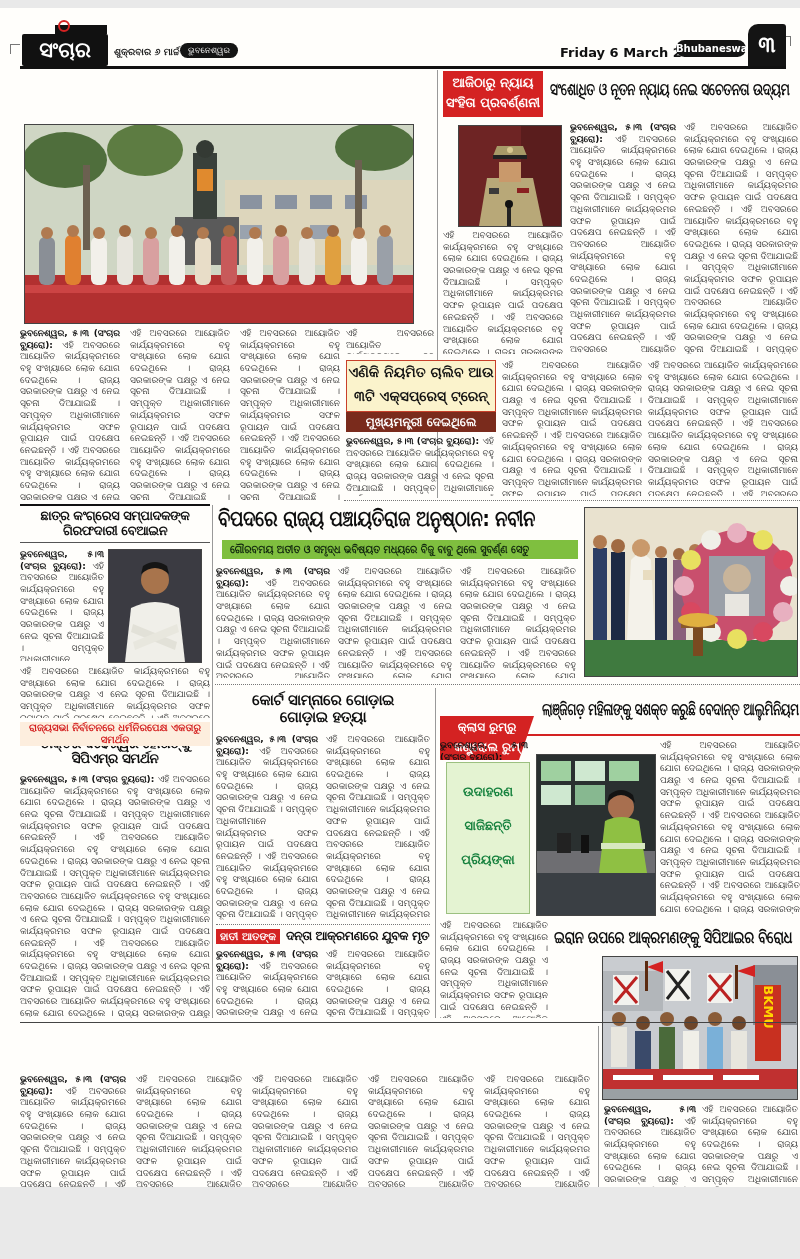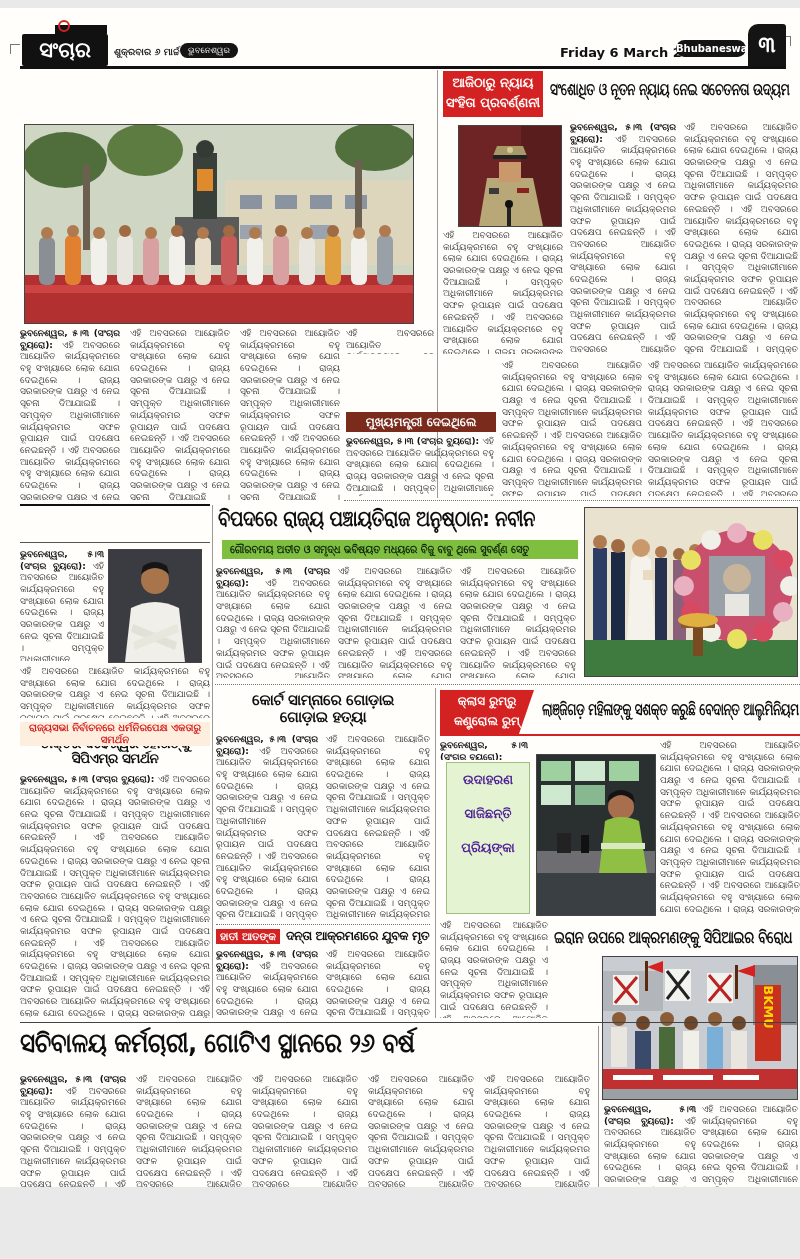--- a/index.html
+++ b/index.html
@@ -123,30 +123,32 @@
       <rect x="48" y="80" width="4" height="20" fill="#222"></rect>
       <circle cx="50" cy="78" r="4" fill="#111"></circle>
     </svg>
   </div>
   <div class="col" style="left:443px;top:222px;width:120px;height:124px;"><span>ଏହି ଅବସରରେ ଆୟୋଜିତ କାର୍ଯ୍ୟକ୍ରମରେ ବହୁ ସଂଖ୍ୟାରେ ଲୋକ ଯୋଗ ଦେଇଥିଲେ । ରାଜ୍ୟ ସରକାରଙ୍କ ପକ୍ଷରୁ ଏ ନେଇ ସୂଚନା ଦିଆଯାଇଛି । ସମ୍ପୃକ୍ତ ଅଧିକାରୀମାନେ କାର୍ଯ୍ୟକ୍ରମର ସଫଳ ରୂପାୟନ ପାଇଁ ପଦକ୍ଷେପ ନେଇଛନ୍ତି । ଏହି ଅବସରରେ ଆୟୋଜିତ କାର୍ଯ୍ୟକ୍ରମରେ ବହୁ ସଂଖ୍ୟାରେ ଲୋକ ଯୋଗ ଦେଇଥିଲେ । ରାଜ୍ୟ ସରକାରଙ୍କ ପକ୍ଷରୁ ଏ ନେଇ ସୂଚନା ଦିଆଯାଇଛି । ସମ୍ପୃକ୍ତ ଅଧିକାରୀମାନେ କାର୍ଯ୍ୟକ୍ରମର ସଫଳ ରୂପାୟନ ପାଇଁ ପଦକ୍ଷେପ ନେଇଛନ୍ତି । ଏହି ଅବସରରେ ଆୟୋଜିତ କାର୍ଯ୍ୟକ୍ରମରେ ବହୁ ସଂଖ୍ୟାରେ ଲୋକ ଯୋଗ ଦେଇଥିଲେ । ରାଜ୍ୟ ସରକାରଙ୍କ ପକ୍ଷରୁ ଏ ନେଇ ସୂଚନା ଦିଆଯାଇଛି । ସମ୍ପୃକ୍ତ ଅଧିକାରୀମାନେ କାର୍ଯ୍ୟକ୍ରମର ସଫଳ ରୂପାୟନ ପାଇଁ ପଦକ୍ଷେପ ନେଇଛନ୍ତି । ଏହି ଅବସରରେ ଆୟୋଜିତ କାର୍ଯ୍ୟକ୍ରମରେ ବହୁ ସଂଖ୍ୟାରେ ଲୋକ ଯୋଗ ଦେଇଥିଲେ । ରାଜ୍ୟ ସରକାରଙ୍କ ପକ୍ଷରୁ ଏ ନେଇ ସୂଚନା ଦିଆଯାଇଛି । ସମ୍ପୃକ୍ତ ଅଧିକାରୀମାନେ କାର୍ଯ୍ୟକ୍ରମର ସଫଳ ରୂପାୟନ ପାଇଁ ପଦକ୍ଷେପ ନେଇଛନ୍ତି । </span></div>
   <div class="col" style="left:570px;top:114px;width:106px;height:232px;">
     <span class="dl">ଭୁବନେଶ୍ୱର, ୫।୩ (ସଂଚାର ବ୍ୟୁରୋ): </span><span>ଏହି ଅବସରରେ ଆୟୋଜିତ କାର୍ଯ୍ୟକ୍ରମରେ ବହୁ ସଂଖ୍ୟାରେ ଲୋକ ଯୋଗ ଦେଇଥିଲେ । ରାଜ୍ୟ ସରକାରଙ୍କ ପକ୍ଷରୁ ଏ ନେଇ ସୂଚନା ଦିଆଯାଇଛି । ସମ୍ପୃକ୍ତ ଅଧିକାରୀମାନେ କାର୍ଯ୍ୟକ୍ରମର ସଫଳ ରୂପାୟନ ପାଇଁ ପଦକ୍ଷେପ ନେଇଛନ୍ତି । ଏହି ଅବସରରେ ଆୟୋଜିତ କାର୍ଯ୍ୟକ୍ରମରେ ବହୁ ସଂଖ୍ୟାରେ ଲୋକ ଯୋଗ ଦେଇଥିଲେ । ରାଜ୍ୟ ସରକାରଙ୍କ ପକ୍ଷରୁ ଏ ନେଇ ସୂଚନା ଦିଆଯାଇଛି । ସମ୍ପୃକ୍ତ ଅଧିକାରୀମାନେ କାର୍ଯ୍ୟକ୍ରମର ସଫଳ ରୂପାୟନ ପାଇଁ ପଦକ୍ଷେପ ନେଇଛନ୍ତି । ଏହି ଅବସରରେ ଆୟୋଜିତ କାର୍ଯ୍ୟକ୍ରମରେ ବହୁ ସଂଖ୍ୟାରେ ଲୋକ ଯୋଗ ଦେଇଥିଲେ । ରାଜ୍ୟ ସରକାରଙ୍କ ପକ୍ଷରୁ ଏ ନେଇ ସୂଚନା ଦିଆଯାଇଛି । ସମ୍ପୃକ୍ତ ଅଧିକାରୀମାନେ କାର୍ଯ୍ୟକ୍ରମର ସଫଳ ରୂପାୟନ ପାଇଁ ପଦକ୍ଷେପ ନେଇଛନ୍ତି । ଏହି ଅବସରରେ ଆୟୋଜିତ କାର୍ଯ୍ୟକ୍ରମରେ ବହୁ ସଂଖ୍ୟାରେ ଲୋକ ଯୋଗ ଦେଇଥିଲେ । ରାଜ୍ୟ ସରକାରଙ୍କ ପକ୍ଷରୁ ଏ ନେଇ ସୂଚନା ଦିଆଯାଇଛି । ସମ୍ପୃକ୍ତ ଅଧିକାରୀମାନେ କାର୍ଯ୍ୟକ୍ରମର ସଫଳ ରୂପାୟନ ପାଇଁ ପଦକ୍ଷେପ ନେଇଛନ୍ତି । ଏହି ଅବସରରେ ଆୟୋଜିତ କାର୍ଯ୍ୟକ୍ରମରେ ବହୁ ସଂଖ୍ୟାରେ ଲୋକ ଯୋଗ ଦେଇଥିଲେ । ରାଜ୍ୟ ସରକାରଙ୍କ ପକ୍ଷରୁ ଏ ନେଇ ସୂଚନା ଦିଆଯାଇଛି । ସମ୍ପୃକ୍ତ ଅଧିକାରୀମାନେ କାର୍ଯ୍ୟକ୍ରମର ସଫଳ ରୂପାୟନ ପାଇଁ ପଦକ୍ଷେପ ନେଇଛନ୍ତି । ଏହି ଅବସରରେ ଆୟୋଜିତ କାର୍ଯ୍ୟକ୍ରମରେ ବହୁ ସଂଖ୍ୟାରେ ଲୋକ ଯୋଗ ଦେଇଥିଲେ । ରାଜ୍ୟ ସରକାରଙ୍କ ପକ୍ଷରୁ ଏ ନେଇ ସୂଚନା ଦିଆଯାଇଛି । ସମ୍ପୃକ୍ତ ଅଧିକାରୀମାନେ କାର୍ଯ୍ୟକ୍ରମର ସଫଳ ରୂପାୟନ ପାଇଁ ପଦକ୍ଷେପ ନେଇଛନ୍ତି । </span>
   </div>
   <div class="col" style="left:684px;top:114px;width:114px;height:232px;"><span>ଏହି ଅବସରରେ ଆୟୋଜିତ କାର୍ଯ୍ୟକ୍ରମରେ ବହୁ ସଂଖ୍ୟାରେ ଲୋକ ଯୋଗ ଦେଇଥିଲେ । ରାଜ୍ୟ ସରକାରଙ୍କ ପକ୍ଷରୁ ଏ ନେଇ ସୂଚନା ଦିଆଯାଇଛି । ସମ୍ପୃକ୍ତ ଅଧିକାରୀମାନେ କାର୍ଯ୍ୟକ୍ରମର ସଫଳ ରୂପାୟନ ପାଇଁ ପଦକ୍ଷେପ ନେଇଛନ୍ତି । ଏହି ଅବସରରେ ଆୟୋଜିତ କାର୍ଯ୍ୟକ୍ରମରେ ବହୁ ସଂଖ୍ୟାରେ ଲୋକ ଯୋଗ ଦେଇଥିଲେ । ରାଜ୍ୟ ସରକାରଙ୍କ ପକ୍ଷରୁ ଏ ନେଇ ସୂଚନା ଦିଆଯାଇଛି । ସମ୍ପୃକ୍ତ ଅଧିକାରୀମାନେ କାର୍ଯ୍ୟକ୍ରମର ସଫଳ ରୂପାୟନ ପାଇଁ ପଦକ୍ଷେପ ନେଇଛନ୍ତି । ଏହି ଅବସରରେ ଆୟୋଜିତ କାର୍ଯ୍ୟକ୍ରମରେ ବହୁ ସଂଖ୍ୟାରେ ଲୋକ ଯୋଗ ଦେଇଥିଲେ । ରାଜ୍ୟ ସରକାରଙ୍କ ପକ୍ଷରୁ ଏ ନେଇ ସୂଚନା ଦିଆଯାଇଛି । ସମ୍ପୃକ୍ତ ଅଧିକାରୀମାନେ କାର୍ଯ୍ୟକ୍ରମର ସଫଳ ରୂପାୟନ ପାଇଁ ପଦକ୍ଷେପ ନେଇଛନ୍ତି । ଏହି ଅବସରରେ ଆୟୋଜିତ କାର୍ଯ୍ୟକ୍ରମରେ ବହୁ ସଂଖ୍ୟାରେ ଲୋକ ଯୋଗ ଦେଇଥିଲେ । ରାଜ୍ୟ ସରକାରଙ୍କ ପକ୍ଷରୁ ଏ ନେଇ ସୂଚନା ଦିଆଯାଇଛି । ସମ୍ପୃକ୍ତ ଅଧିକାରୀମାନେ କାର୍ଯ୍ୟକ୍ରମର ସଫଳ ରୂପାୟନ ପାଇଁ ପଦକ୍ଷେପ ନେଇଛନ୍ତି । ଏହି ଅବସରରେ ଆୟୋଜିତ କାର୍ଯ୍ୟକ୍ରମରେ ବହୁ ସଂଖ୍ୟାରେ ଲୋକ ଯୋଗ ଦେଇଥିଲେ । ରାଜ୍ୟ ସରକାରଙ୍କ ପକ୍ଷରୁ ଏ ନେଇ ସୂଚନା ଦିଆଯାଇଛି । ସମ୍ପୃକ୍ତ ଅଧିକାରୀମାନେ କାର୍ଯ୍ୟକ୍ରମର ସଫଳ ରୂପାୟନ ପାଇଁ ପଦକ୍ଷେପ ନେଇଛନ୍ତି । ଏହି ଅବସରରେ ଆୟୋଜିତ କାର୍ଯ୍ୟକ୍ରମରେ ବହୁ ସଂଖ୍ୟାରେ ଲୋକ ଯୋଗ ଦେଇଥିଲେ । ରାଜ୍ୟ ସରକାରଙ୍କ ପକ୍ଷରୁ ଏ ନେଇ ସୂଚନା ଦିଆଯାଇଛି । ସମ୍ପୃକ୍ତ ଅଧିକାରୀମାନେ କାର୍ଯ୍ୟକ୍ରମର ସଫଳ ରୂପାୟନ ପାଇଁ ପଦକ୍ଷେପ ନେଇଛନ୍ତି । ଏହି ଅବସରରେ ଆୟୋଜିତ କାର୍ଯ୍ୟକ୍ରମରେ ବହୁ ସଂଖ୍ୟାରେ ଲୋକ ଯୋଗ ଦେଇଥିଲେ । ରାଜ୍ୟ ସରକାରଙ୍କ ପକ୍ଷରୁ ଏ ନେଇ ସୂଚନା ଦିଆଯାଇଛି । ସମ୍ପୃକ୍ତ ଅଧିକାରୀମାନେ କାର୍ଯ୍ୟକ୍ରମର ସଫଳ ରୂପାୟନ ପାଇଁ ପଦକ୍ଷେପ ନେଇଛନ୍ତି । </span></div>
 
+  <div class="abs" style="left:346px;top:352px;width:148px;height:50px;background:#fbf3cc;border:1px solid #c8402a;text-align:center;font-weight:bold;font-size:14px;line-height:1.7;color:#111;">ଏଣିକି ନିୟମିତ ଚାଲିବ ଆଉ ୩ଟି ଏକ୍ସପ୍ରେସ୍ ଟ୍ରେନ୍</div>
   <div class="abs" style="left:346px;top:404px;width:150px;height:20px;background:#7a2b1c;color:#fff;font-weight:bold;font-size:12px;text-align:center;line-height:20px;">ମୁଖ୍ୟମନ୍ତ୍ରୀ ଦେଇଥିଲେ ପ୍ରସ୍ତାବ</div>
   <div class="col" style="left:346px;top:428px;width:148px;height:60px;">
     <span class="dl">ଭୁବନେଶ୍ୱର, ୫।୩ (ସଂଚାର ବ୍ୟୁରୋ): </span><span>ଏହି ଅବସରରେ ଆୟୋଜିତ କାର୍ଯ୍ୟକ୍ରମରେ ବହୁ ସଂଖ୍ୟାରେ ଲୋକ ଯୋଗ ଦେଇଥିଲେ । ରାଜ୍ୟ ସରକାରଙ୍କ ପକ୍ଷରୁ ଏ ନେଇ ସୂଚନା ଦିଆଯାଇଛି । ସମ୍ପୃକ୍ତ ଅଧିକାରୀମାନେ କାର୍ଯ୍ୟକ୍ରମର ସଫଳ ରୂପାୟନ ପାଇଁ ପଦକ୍ଷେପ ନେଇଛନ୍ତି । ଏହି ଅବସରରେ ଆୟୋଜିତ କାର୍ଯ୍ୟକ୍ରମରେ ବହୁ ସଂଖ୍ୟାରେ ଲୋକ ଯୋଗ ଦେଇଥିଲେ । ରାଜ୍ୟ ସରକାରଙ୍କ ପକ୍ଷରୁ ଏ ନେଇ ସୂଚନା ଦିଆଯାଇଛି । ସମ୍ପୃକ୍ତ ଅଧିକାରୀମାନେ କାର୍ଯ୍ୟକ୍ରମର ସଫଳ ରୂପାୟନ ପାଇଁ ପଦକ୍ଷେପ ନେଇଛନ୍ତି । </span>
   </div>
   <div class="col" style="left:502px;top:352px;width:140px;height:136px;"><span>ଏହି ଅବସରରେ ଆୟୋଜିତ କାର୍ଯ୍ୟକ୍ରମରେ ବହୁ ସଂଖ୍ୟାରେ ଲୋକ ଯୋଗ ଦେଇଥିଲେ । ରାଜ୍ୟ ସରକାରଙ୍କ ପକ୍ଷରୁ ଏ ନେଇ ସୂଚନା ଦିଆଯାଇଛି । ସମ୍ପୃକ୍ତ ଅଧିକାରୀମାନେ କାର୍ଯ୍ୟକ୍ରମର ସଫଳ ରୂପାୟନ ପାଇଁ ପଦକ୍ଷେପ ନେଇଛନ୍ତି । ଏହି ଅବସରରେ ଆୟୋଜିତ କାର୍ଯ୍ୟକ୍ରମରେ ବହୁ ସଂଖ୍ୟାରେ ଲୋକ ଯୋଗ ଦେଇଥିଲେ । ରାଜ୍ୟ ସରକାରଙ୍କ ପକ୍ଷରୁ ଏ ନେଇ ସୂଚନା ଦିଆଯାଇଛି । ସମ୍ପୃକ୍ତ ଅଧିକାରୀମାନେ କାର୍ଯ୍ୟକ୍ରମର ସଫଳ ରୂପାୟନ ପାଇଁ ପଦକ୍ଷେପ ନେଇଛନ୍ତି । ଏହି ଅବସରରେ ଆୟୋଜିତ କାର୍ଯ୍ୟକ୍ରମରେ ବହୁ ସଂଖ୍ୟାରେ ଲୋକ ଯୋଗ ଦେଇଥିଲେ । ରାଜ୍ୟ ସରକାରଙ୍କ ପକ୍ଷରୁ ଏ ନେଇ ସୂଚନା ଦିଆଯାଇଛି । ସମ୍ପୃକ୍ତ ଅଧିକାରୀମାନେ କାର୍ଯ୍ୟକ୍ରମର ସଫଳ ରୂପାୟନ ପାଇଁ ପଦକ୍ଷେପ ନେଇଛନ୍ତି । ଏହି ଅବସରରେ ଆୟୋଜିତ କାର୍ଯ୍ୟକ୍ରମରେ ବହୁ ସଂଖ୍ୟାରେ ଲୋକ ଯୋଗ ଦେଇଥିଲେ । ରାଜ୍ୟ ସରକାରଙ୍କ ପକ୍ଷରୁ ଏ ନେଇ ସୂଚନା ଦିଆଯାଇଛି । ସମ୍ପୃକ୍ତ ଅଧିକାରୀମାନେ କାର୍ଯ୍ୟକ୍ରମର ସଫଳ ରୂପାୟନ ପାଇଁ ପଦକ୍ଷେପ ନେଇଛନ୍ତି । ଏହି ଅବସରରେ ଆୟୋଜିତ କାର୍ଯ୍ୟକ୍ରମରେ ବହୁ ସଂଖ୍ୟାରେ ଲୋକ ଯୋଗ ଦେଇଥିଲେ । ରାଜ୍ୟ ସରକାରଙ୍କ ପକ୍ଷରୁ ଏ ନେଇ ସୂଚନା ଦିଆଯାଇଛି । ସମ୍ପୃକ୍ତ ଅଧିକାରୀମାନେ କାର୍ଯ୍ୟକ୍ରମର ସଫଳ ରୂପାୟନ ପାଇଁ ପଦକ୍ଷେପ ନେଇଛନ୍ତି । </span></div>
   <div class="col" style="left:648px;top:352px;width:150px;height:136px;"><span>ଏହି ଅବସରରେ ଆୟୋଜିତ କାର୍ଯ୍ୟକ୍ରମରେ ବହୁ ସଂଖ୍ୟାରେ ଲୋକ ଯୋଗ ଦେଇଥିଲେ । ରାଜ୍ୟ ସରକାରଙ୍କ ପକ୍ଷରୁ ଏ ନେଇ ସୂଚନା ଦିଆଯାଇଛି । ସମ୍ପୃକ୍ତ ଅଧିକାରୀମାନେ କାର୍ଯ୍ୟକ୍ରମର ସଫଳ ରୂପାୟନ ପାଇଁ ପଦକ୍ଷେପ ନେଇଛନ୍ତି । ଏହି ଅବସରରେ ଆୟୋଜିତ କାର୍ଯ୍ୟକ୍ରମରେ ବହୁ ସଂଖ୍ୟାରେ ଲୋକ ଯୋଗ ଦେଇଥିଲେ । ରାଜ୍ୟ ସରକାରଙ୍କ ପକ୍ଷରୁ ଏ ନେଇ ସୂଚନା ଦିଆଯାଇଛି । ସମ୍ପୃକ୍ତ ଅଧିକାରୀମାନେ କାର୍ଯ୍ୟକ୍ରମର ସଫଳ ରୂପାୟନ ପାଇଁ ପଦକ୍ଷେପ ନେଇଛନ୍ତି । ଏହି ଅବସରରେ ଆୟୋଜିତ କାର୍ଯ୍ୟକ୍ରମରେ ବହୁ ସଂଖ୍ୟାରେ ଲୋକ ଯୋଗ ଦେଇଥିଲେ । ରାଜ୍ୟ ସରକାରଙ୍କ ପକ୍ଷରୁ ଏ ନେଇ ସୂଚନା ଦିଆଯାଇଛି । ସମ୍ପୃକ୍ତ ଅଧିକାରୀମାନେ କାର୍ଯ୍ୟକ୍ରମର ସଫଳ ରୂପାୟନ ପାଇଁ ପଦକ୍ଷେପ ନେଇଛନ୍ତି । ଏହି ଅବସରରେ ଆୟୋଜିତ କାର୍ଯ୍ୟକ୍ରମରେ ବହୁ ସଂଖ୍ୟାରେ ଲୋକ ଯୋଗ ଦେଇଥିଲେ । ରାଜ୍ୟ ସରକାରଙ୍କ ପକ୍ଷରୁ ଏ ନେଇ ସୂଚନା ଦିଆଯାଇଛି । ସମ୍ପୃକ୍ତ ଅଧିକାରୀମାନେ କାର୍ଯ୍ୟକ୍ରମର ସଫଳ ରୂପାୟନ ପାଇଁ ପଦକ୍ଷେପ ନେଇଛନ୍ତି । ଏହି ଅବସରରେ ଆୟୋଜିତ କାର୍ଯ୍ୟକ୍ରମରେ ବହୁ ସଂଖ୍ୟାରେ ଲୋକ ଯୋଗ ଦେଇଥିଲେ । ରାଜ୍ୟ ସରକାରଙ୍କ ପକ୍ଷରୁ ଏ ନେଇ ସୂଚନା ଦିଆଯାଇଛି । ସମ୍ପୃକ୍ତ ଅଧିକାରୀମାନେ କାର୍ଯ୍ୟକ୍ରମର ସଫଳ ରୂପାୟନ ପାଇଁ ପଦକ୍ଷେପ ନେଇଛନ୍ତି । </span></div>
 
   <div class="rule-dot" style="left:344px;top:492px;width:456px;"></div>
 
   <div class="rule-h" style="left:20px;top:496px;width:190px;height:2px;"></div>
+  <div class="abs hl" style="left:20px;top:501px;width:190px;font-size:13px;text-align:center;">ଛାତ୍ର କଂଗ୍ରେସ ସମ୍ପାଦକଙ୍କ ଗିରଫଦାରୀ ବେଆଇନ</div>
   <div class="rule-h" style="left:20px;top:534px;width:190px;height:1px;background:#555;"></div>
 
   <div class="photo" style="left:108px;top:541px;width:92px;height:112px;">
     <svg width="92" height="112" viewBox="0 0 92 112">
       <rect width="92" height="112" fill="#3b3b42"></rect>
       <circle cx="46" cy="30" r="14" fill="#a8744c"></circle>
       <path d="M32 24 Q46 12 60 24 L58 16 Q46 8 34 16 Z" fill="#151515"></path>
       <path d="M16 112 L22 58 Q46 46 70 58 L76 112 Z" fill="#f0efe9"></path>
       <path d="M24 74 L68 92 L66 100 L22 82 Z" fill="#e2e1d8"></path>
       <path d="M68 74 L24 92 L26 100 L70 82 Z" fill="#e8e7de"></path>
@@ -232,33 +234,33 @@
   <div class="rule-dot" style="left:216px;top:916px;width:214px;"></div>
   <div class="abs badge-red" style="left:216px;top:921px;width:64px;height:15px;font-size:10.5px;line-height:15px;">ହାତୀ ଆତଙ୍କ</div>
   <div class="abs hl" style="left:286px;top:921px;width:146px;font-size:12.5px;">ଦନ୍ତା ଆକ୍ରମଣରେ ଯୁବକ ମୃତ</div>
   <div class="col" style="left:216px;top:941px;width:102px;height:68px;">
     <span class="dl">ଭୁବନେଶ୍ୱର, ୫।୩ (ସଂଚାର ବ୍ୟୁରୋ): </span><span>ଏହି ଅବସରରେ ଆୟୋଜିତ କାର୍ଯ୍ୟକ୍ରମରେ ବହୁ ସଂଖ୍ୟାରେ ଲୋକ ଯୋଗ ଦେଇଥିଲେ । ରାଜ୍ୟ ସରକାରଙ୍କ ପକ୍ଷରୁ ଏ ନେଇ ସୂଚନା ଦିଆଯାଇଛି । ସମ୍ପୃକ୍ତ ଅଧିକାରୀମାନେ କାର୍ଯ୍ୟକ୍ରମର ସଫଳ ରୂପାୟନ ପାଇଁ ପଦକ୍ଷେପ ନେଇଛନ୍ତି । ଏହି ଅବସରରେ ଆୟୋଜିତ କାର୍ଯ୍ୟକ୍ରମରେ ବହୁ ସଂଖ୍ୟାରେ ଲୋକ ଯୋଗ ଦେଇଥିଲେ । ରାଜ୍ୟ ସରକାରଙ୍କ ପକ୍ଷରୁ ଏ ନେଇ ସୂଚନା ଦିଆଯାଇଛି । ସମ୍ପୃକ୍ତ ଅଧିକାରୀମାନେ କାର୍ଯ୍ୟକ୍ରମର ସଫଳ ରୂପାୟନ ପାଇଁ ପଦକ୍ଷେପ ନେଇଛନ୍ତି । </span>
   </div>
   <div class="col" style="left:326px;top:941px;width:104px;height:68px;"><span>ଏହି ଅବସରରେ ଆୟୋଜିତ କାର୍ଯ୍ୟକ୍ରମରେ ବହୁ ସଂଖ୍ୟାରେ ଲୋକ ଯୋଗ ଦେଇଥିଲେ । ରାଜ୍ୟ ସରକାରଙ୍କ ପକ୍ଷରୁ ଏ ନେଇ ସୂଚନା ଦିଆଯାଇଛି । ସମ୍ପୃକ୍ତ ଅଧିକାରୀମାନେ କାର୍ଯ୍ୟକ୍ରମର ସଫଳ ରୂପାୟନ ପାଇଁ ପଦକ୍ଷେପ ନେଇଛନ୍ତି । ଏହି ଅବସରରେ ଆୟୋଜିତ କାର୍ଯ୍ୟକ୍ରମରେ ବହୁ ସଂଖ୍ୟାରେ ଲୋକ ଯୋଗ ଦେଇଥିଲେ । ରାଜ୍ୟ ସରକାରଙ୍କ ପକ୍ଷରୁ ଏ ନେଇ ସୂଚନା ଦିଆଯାଇଛି । ସମ୍ପୃକ୍ତ ଅଧିକାରୀମାନେ କାର୍ଯ୍ୟକ୍ରମର ସଫଳ ରୂପାୟନ ପାଇଁ ପଦକ୍ଷେପ ନେଇଛନ୍ତି । </span></div>
 
   <div class="rule-v" style="left:435px;top:680px;height:330px;"></div>
 
-  <div class="abs" style="left:440px;top:682px;width:94px;height:42px;background:#d42222;color:#fff;font-weight:bold;font-size:12px;text-align:center;line-height:1.65;clip-path:polygon(0 0,100% 0,84% 100%,0 100%);padding-top:2px;">
+  <div class="abs" style="left:440px;top:708px;width:94px;height:42px;background:#d42222;color:#fff;font-weight:bold;font-size:12px;text-align:center;line-height:1.65;clip-path:polygon(0 0,100% 0,84% 100%,0 100%);padding-top:2px;">
     <div>କ୍ଲାସ ରୁମ୍‌ରୁ</div>
     <div>କଣ୍ଟ୍ରୋଲ ରୁମ୍</div>
   </div>
   <div class="abs hl" style="left:542px;top:692px;width:258px;font-size:17px;">
     <span class="nowrap" style="transform:scaleX(0.70);">ଲାଞ୍ଜିଗଡ଼ ମହିଳାଙ୍କୁ ସଶକ୍ତ କରୁଛି ବେଦାନ୍ତ ଆଲୁମିନିୟମ</span>
   </div>
   <div class="abs" style="left:440px;top:726px;width:360px;height:2px;background:#d42222;"></div>
 
   <div class="col" style="left:440px;top:732px;width:88px;height:20px;">
     <span class="dl">ଭୁବନେଶ୍ୱର, ୫।୩ (ସଂଚାର ବ୍ୟୁରୋ): </span>
   </div>
-  <div class="abs" style="left:446px;top:754px;width:84px;height:152px;background:#e4f3d2;border:1px solid #9cc080;color:#4c1d95;font-weight:bold;font-size:13px;text-align:center;line-height:2.6;padding-top:0;box-sizing:border-box;">
+  <div class="abs" style="left:446px;top:754px;width:84px;height:152px;background:#e4f3d2;border:1px solid #9cc080;color:#15803d;font-weight:bold;font-size:13px;text-align:center;line-height:2.6;padding-top:12px;box-sizing:border-box;">
     <div>ଉଦାହରଣ</div>
     <div>ସାଜିଛନ୍ତି</div>
     <div>ପ୍ରିୟଙ୍କା</div>
   </div>
 
   <div class="photo" style="left:536px;top:746px;width:118px;height:160px;">
     <svg width="118" height="160" viewBox="0 0 118 160">
       <rect width="118" height="160" fill="#2a3030"></rect>
       <rect x="4" y="6" width="30" height="20" fill="#9fd0a0"></rect>
         <rect x="38" y="6" width="30" height="20" fill="#cfe8d0"></rect>
@@ -318,23 +320,20 @@
         <rect x="120" y="118" width="36" height="5" fill="#fff"></rect>
       <rect x="0" y="132" width="194" height="10" fill="#9aa0a4"></rect>
     </svg>
   </div>
   <div class="col" style="left:604px;top:1096px;width:92px;height:156px;">
     <span class="dl">ଭୁବନେଶ୍ୱର, ୫।୩ (ସଂଚାର ବ୍ୟୁରୋ): </span><span>ଏହି ଅବସରରେ ଆୟୋଜିତ କାର୍ଯ୍ୟକ୍ରମରେ ବହୁ ସଂଖ୍ୟାରେ ଲୋକ ଯୋଗ ଦେଇଥିଲେ । ରାଜ୍ୟ ସରକାରଙ୍କ ପକ୍ଷରୁ ଏ ନେଇ ସୂଚନା ଦିଆଯାଇଛି । ସମ୍ପୃକ୍ତ ଅଧିକାରୀମାନେ କାର୍ଯ୍ୟକ୍ରମର ସଫଳ ରୂପାୟନ ପାଇଁ ପଦକ୍ଷେପ ନେଇଛନ୍ତି । ଏହି ଅବସରରେ ଆୟୋଜିତ କାର୍ଯ୍ୟକ୍ରମରେ ବହୁ ସଂଖ୍ୟାରେ ଲୋକ ଯୋଗ ଦେଇଥିଲେ । ରାଜ୍ୟ ସରକାରଙ୍କ ପକ୍ଷରୁ ଏ ନେଇ ସୂଚନା ଦିଆଯାଇଛି । ସମ୍ପୃକ୍ତ ଅଧିକାରୀମାନେ କାର୍ଯ୍ୟକ୍ରମର ସଫଳ ରୂପାୟନ ପାଇଁ ପଦକ୍ଷେପ ନେଇଛନ୍ତି । ଏହି ଅବସରରେ ଆୟୋଜିତ କାର୍ଯ୍ୟକ୍ରମରେ ବହୁ ସଂଖ୍ୟାରେ ଲୋକ ଯୋଗ ଦେଇଥିଲେ । ରାଜ୍ୟ ସରକାରଙ୍କ ପକ୍ଷରୁ ଏ ନେଇ ସୂଚନା ଦିଆଯାଇଛି । ସମ୍ପୃକ୍ତ ଅଧିକାରୀମାନେ କାର୍ଯ୍ୟକ୍ରମର ସଫଳ ରୂପାୟନ ପାଇଁ ପଦକ୍ଷେପ ନେଇଛନ୍ତି । ଏହି ଅବସରରେ ଆୟୋଜିତ କାର୍ଯ୍ୟକ୍ରମରେ ବହୁ ସଂଖ୍ୟାରେ ଲୋକ ଯୋଗ ଦେଇଥିଲେ । ରାଜ୍ୟ ସରକାରଙ୍କ ପକ୍ଷରୁ ଏ ନେଇ ସୂଚନା ଦିଆଯାଇଛି । ସମ୍ପୃକ୍ତ ଅଧିକାରୀମାନେ କାର୍ଯ୍ୟକ୍ରମର ସଫଳ ରୂପାୟନ ପାଇଁ ପଦକ୍ଷେପ ନେଇଛନ୍ତି । ଏହି ଅବସରରେ ଆୟୋଜିତ କାର୍ଯ୍ୟକ୍ରମରେ ବହୁ ସଂଖ୍ୟାରେ ଲୋକ ଯୋଗ ଦେଇଥିଲେ । ରାଜ୍ୟ ସରକାରଙ୍କ ପକ୍ଷରୁ ଏ ନେଇ ସୂଚନା ଦିଆଯାଇଛି । ସମ୍ପୃକ୍ତ ଅଧିକାରୀମାନେ କାର୍ଯ୍ୟକ୍ରମର ସଫଳ ରୂପାୟନ ପାଇଁ ପଦକ୍ଷେପ ନେଇଛନ୍ତି । </span>
   </div>
   <div class="col" style="left:702px;top:1096px;width:96px;height:156px;"><span>ଏହି ଅବସରରେ ଆୟୋଜିତ କାର୍ଯ୍ୟକ୍ରମରେ ବହୁ ସଂଖ୍ୟାରେ ଲୋକ ଯୋଗ ଦେଇଥିଲେ । ରାଜ୍ୟ ସରକାରଙ୍କ ପକ୍ଷରୁ ଏ ନେଇ ସୂଚନା ଦିଆଯାଇଛି । ସମ୍ପୃକ୍ତ ଅଧିକାରୀମାନେ କାର୍ଯ୍ୟକ୍ରମର ସଫଳ ରୂପାୟନ ପାଇଁ ପଦକ୍ଷେପ ନେଇଛନ୍ତି । ଏହି ଅବସରରେ ଆୟୋଜିତ କାର୍ଯ୍ୟକ୍ରମରେ ବହୁ ସଂଖ୍ୟାରେ ଲୋକ ଯୋଗ ଦେଇଥିଲେ । ରାଜ୍ୟ ସରକାରଙ୍କ ପକ୍ଷରୁ ଏ ନେଇ ସୂଚନା ଦିଆଯାଇଛି । ସମ୍ପୃକ୍ତ ଅଧିକାରୀମାନେ କାର୍ଯ୍ୟକ୍ରମର ସଫଳ ରୂପାୟନ ପାଇଁ ପଦକ୍ଷେପ ନେଇଛନ୍ତି । ଏହି ଅବସରରେ ଆୟୋଜିତ କାର୍ଯ୍ୟକ୍ରମରେ ବହୁ ସଂଖ୍ୟାରେ ଲୋକ ଯୋଗ ଦେଇଥିଲେ । ରାଜ୍ୟ ସରକାରଙ୍କ ପକ୍ଷରୁ ଏ ନେଇ ସୂଚନା ଦିଆଯାଇଛି । ସମ୍ପୃକ୍ତ ଅଧିକାରୀମାନେ କାର୍ଯ୍ୟକ୍ରମର ସଫଳ ରୂପାୟନ ପାଇଁ ପଦକ୍ଷେପ ନେଇଛନ୍ତି । ଏହି ଅବସରରେ ଆୟୋଜିତ କାର୍ଯ୍ୟକ୍ରମରେ ବହୁ ସଂଖ୍ୟାରେ ଲୋକ ଯୋଗ ଦେଇଥିଲେ । ରାଜ୍ୟ ସରକାରଙ୍କ ପକ୍ଷରୁ ଏ ନେଇ ସୂଚନା ଦିଆଯାଇଛି । ସମ୍ପୃକ୍ତ ଅଧିକାରୀମାନେ କାର୍ଯ୍ୟକ୍ରମର ସଫଳ ରୂପାୟନ ପାଇଁ ପଦକ୍ଷେପ ନେଇଛନ୍ତି । ଏହି ଅବସରରେ ଆୟୋଜିତ କାର୍ଯ୍ୟକ୍ରମରେ ବହୁ ସଂଖ୍ୟାରେ ଲୋକ ଯୋଗ ଦେଇଥିଲେ । ରାଜ୍ୟ ସରକାରଙ୍କ ପକ୍ଷରୁ ଏ ନେଇ ସୂଚନା ଦିଆଯାଇଛି । ସମ୍ପୃକ୍ତ ଅଧିକାରୀମାନେ କାର୍ଯ୍ୟକ୍ରମର ସଫଳ ରୂପାୟନ ପାଇଁ ପଦକ୍ଷେପ ନେଇଛନ୍ତି । </span></div>
 
   <div class="rule-h" style="left:20px;top:1014px;width:776px;height:1px;background:#444;"></div>
-  <div class="abs hl" style="left:20px;top:1020px;width:578px;font-size:27px;">
-    <span class="nowrap" style="transform:scaleX(0.86);">ସଚିବାଳୟ କର୍ମଚାରୀ, ଗୋଟିଏ ସ୍ଥାନରେ ୨୬ ବର୍ଷ</span>
-  </div>
   <div class="rule-v" style="left:598px;top:1018px;height:234px;"></div>
 
   <div class="col" style="left:20px;top:1066px;width:106px;height:186px;">
     <span class="dl">ଭୁବନେଶ୍ୱର, ୫।୩ (ସଂଚାର ବ୍ୟୁରୋ): </span><span>ଏହି ଅବସରରେ ଆୟୋଜିତ କାର୍ଯ୍ୟକ୍ରମରେ ବହୁ ସଂଖ୍ୟାରେ ଲୋକ ଯୋଗ ଦେଇଥିଲେ । ରାଜ୍ୟ ସରକାରଙ୍କ ପକ୍ଷରୁ ଏ ନେଇ ସୂଚନା ଦିଆଯାଇଛି । ସମ୍ପୃକ୍ତ ଅଧିକାରୀମାନେ କାର୍ଯ୍ୟକ୍ରମର ସଫଳ ରୂପାୟନ ପାଇଁ ପଦକ୍ଷେପ ନେଇଛନ୍ତି । ଏହି ଅବସରରେ ଆୟୋଜିତ କାର୍ଯ୍ୟକ୍ରମରେ ବହୁ ସଂଖ୍ୟାରେ ଲୋକ ଯୋଗ ଦେଇଥିଲେ । ରାଜ୍ୟ ସରକାରଙ୍କ ପକ୍ଷରୁ ଏ ନେଇ ସୂଚନା ଦିଆଯାଇଛି । ସମ୍ପୃକ୍ତ ଅଧିକାରୀମାନେ କାର୍ଯ୍ୟକ୍ରମର ସଫଳ ରୂପାୟନ ପାଇଁ ପଦକ୍ଷେପ ନେଇଛନ୍ତି । ଏହି ଅବସରରେ ଆୟୋଜିତ କାର୍ଯ୍ୟକ୍ରମରେ ବହୁ ସଂଖ୍ୟାରେ ଲୋକ ଯୋଗ ଦେଇଥିଲେ । ରାଜ୍ୟ ସରକାରଙ୍କ ପକ୍ଷରୁ ଏ ନେଇ ସୂଚନା ଦିଆଯାଇଛି । ସମ୍ପୃକ୍ତ ଅଧିକାରୀମାନେ କାର୍ଯ୍ୟକ୍ରମର ସଫଳ ରୂପାୟନ ପାଇଁ ପଦକ୍ଷେପ ନେଇଛନ୍ତି । ଏହି ଅବସରରେ ଆୟୋଜିତ କାର୍ଯ୍ୟକ୍ରମରେ ବହୁ ସଂଖ୍ୟାରେ ଲୋକ ଯୋଗ ଦେଇଥିଲେ । ରାଜ୍ୟ ସରକାରଙ୍କ ପକ୍ଷରୁ ଏ ନେଇ ସୂଚନା ଦିଆଯାଇଛି । ସମ୍ପୃକ୍ତ ଅଧିକାରୀମାନେ କାର୍ଯ୍ୟକ୍ରମର ସଫଳ ରୂପାୟନ ପାଇଁ ପଦକ୍ଷେପ ନେଇଛନ୍ତି । ଏହି ଅବସରରେ ଆୟୋଜିତ କାର୍ଯ୍ୟକ୍ରମରେ ବହୁ ସଂଖ୍ୟାରେ ଲୋକ ଯୋଗ ଦେଇଥିଲେ । ରାଜ୍ୟ ସରକାରଙ୍କ ପକ୍ଷରୁ ଏ ନେଇ ସୂଚନା ଦିଆଯାଇଛି । ସମ୍ପୃକ୍ତ ଅଧିକାରୀମାନେ କାର୍ଯ୍ୟକ୍ରମର ସଫଳ ରୂପାୟନ ପାଇଁ ପଦକ୍ଷେପ ନେଇଛନ୍ତି । ଏହି ଅବସରରେ ଆୟୋଜିତ କାର୍ଯ୍ୟକ୍ରମରେ ବହୁ ସଂଖ୍ୟାରେ ଲୋକ ଯୋଗ ଦେଇଥିଲେ । ରାଜ୍ୟ ସରକାରଙ୍କ ପକ୍ଷରୁ ଏ ନେଇ ସୂଚନା ଦିଆଯାଇଛି । ସମ୍ପୃକ୍ତ ଅଧିକାରୀମାନେ କାର୍ଯ୍ୟକ୍ରମର ସଫଳ ରୂପାୟନ ପାଇଁ ପଦକ୍ଷେପ ନେଇଛନ୍ତି । </span>
   </div>
   <div class="col" style="left:136px;top:1066px;width:106px;height:186px;"><span>ଏହି ଅବସରରେ ଆୟୋଜିତ କାର୍ଯ୍ୟକ୍ରମରେ ବହୁ ସଂଖ୍ୟାରେ ଲୋକ ଯୋଗ ଦେଇଥିଲେ । ରାଜ୍ୟ ସରକାରଙ୍କ ପକ୍ଷରୁ ଏ ନେଇ ସୂଚନା ଦିଆଯାଇଛି । ସମ୍ପୃକ୍ତ ଅଧିକାରୀମାନେ କାର୍ଯ୍ୟକ୍ରମର ସଫଳ ରୂପାୟନ ପାଇଁ ପଦକ୍ଷେପ ନେଇଛନ୍ତି । ଏହି ଅବସରରେ ଆୟୋଜିତ କାର୍ଯ୍ୟକ୍ରମରେ ବହୁ ସଂଖ୍ୟାରେ ଲୋକ ଯୋଗ ଦେଇଥିଲେ । ରାଜ୍ୟ ସରକାରଙ୍କ ପକ୍ଷରୁ ଏ ନେଇ ସୂଚନା ଦିଆଯାଇଛି । ସମ୍ପୃକ୍ତ ଅଧିକାରୀମାନେ କାର୍ଯ୍ୟକ୍ରମର ସଫଳ ରୂପାୟନ ପାଇଁ ପଦକ୍ଷେପ ନେଇଛନ୍ତି । ଏହି ଅବସରରେ ଆୟୋଜିତ କାର୍ଯ୍ୟକ୍ରମରେ ବହୁ ସଂଖ୍ୟାରେ ଲୋକ ଯୋଗ ଦେଇଥିଲେ । ରାଜ୍ୟ ସରକାରଙ୍କ ପକ୍ଷରୁ ଏ ନେଇ ସୂଚନା ଦିଆଯାଇଛି । ସମ୍ପୃକ୍ତ ଅଧିକାରୀମାନେ କାର୍ଯ୍ୟକ୍ରମର ସଫଳ ରୂପାୟନ ପାଇଁ ପଦକ୍ଷେପ ନେଇଛନ୍ତି । ଏହି ଅବସରରେ ଆୟୋଜିତ କାର୍ଯ୍ୟକ୍ରମରେ ବହୁ ସଂଖ୍ୟାରେ ଲୋକ ଯୋଗ ଦେଇଥିଲେ । ରାଜ୍ୟ ସରକାରଙ୍କ ପକ୍ଷରୁ ଏ ନେଇ ସୂଚନା ଦିଆଯାଇଛି । ସମ୍ପୃକ୍ତ ଅଧିକାରୀମାନେ କାର୍ଯ୍ୟକ୍ରମର ସଫଳ ରୂପାୟନ ପାଇଁ ପଦକ୍ଷେପ ନେଇଛନ୍ତି । ଏହି ଅବସରରେ ଆୟୋଜିତ କାର୍ଯ୍ୟକ୍ରମରେ ବହୁ ସଂଖ୍ୟାରେ ଲୋକ ଯୋଗ ଦେଇଥିଲେ । ରାଜ୍ୟ ସରକାରଙ୍କ ପକ୍ଷରୁ ଏ ନେଇ ସୂଚନା ଦିଆଯାଇଛି । ସମ୍ପୃକ୍ତ ଅଧିକାରୀମାନେ କାର୍ଯ୍ୟକ୍ରମର ସଫଳ ରୂପାୟନ ପାଇଁ ପଦକ୍ଷେପ ନେଇଛନ୍ତି । ଏହି ଅବସରରେ ଆୟୋଜିତ କାର୍ଯ୍ୟକ୍ରମରେ ବହୁ ସଂଖ୍ୟାରେ ଲୋକ ଯୋଗ ଦେଇଥିଲେ । ରାଜ୍ୟ ସରକାରଙ୍କ ପକ୍ଷରୁ ଏ ନେଇ ସୂଚନା ଦିଆଯାଇଛି । ସମ୍ପୃକ୍ତ ଅଧିକାରୀମାନେ କାର୍ଯ୍ୟକ୍ରମର ସଫଳ ରୂପାୟନ ପାଇଁ ପଦକ୍ଷେପ ନେଇଛନ୍ତି । </span></div>
   <div class="col" style="left:252px;top:1066px;width:106px;height:186px;"><span>ଏହି ଅବସରରେ ଆୟୋଜିତ କାର୍ଯ୍ୟକ୍ରମରେ ବହୁ ସଂଖ୍ୟାରେ ଲୋକ ଯୋଗ ଦେଇଥିଲେ । ରାଜ୍ୟ ସରକାରଙ୍କ ପକ୍ଷରୁ ଏ ନେଇ ସୂଚନା ଦିଆଯାଇଛି । ସମ୍ପୃକ୍ତ ଅଧିକାରୀମାନେ କାର୍ଯ୍ୟକ୍ରମର ସଫଳ ରୂପାୟନ ପାଇଁ ପଦକ୍ଷେପ ନେଇଛନ୍ତି । ଏହି ଅବସରରେ ଆୟୋଜିତ କାର୍ଯ୍ୟକ୍ରମରେ ବହୁ ସଂଖ୍ୟାରେ ଲୋକ ଯୋଗ ଦେଇଥିଲେ । ରାଜ୍ୟ ସରକାରଙ୍କ ପକ୍ଷରୁ ଏ ନେଇ ସୂଚନା ଦିଆଯାଇଛି । ସମ୍ପୃକ୍ତ ଅଧିକାରୀମାନେ କାର୍ଯ୍ୟକ୍ରମର ସଫଳ ରୂପାୟନ ପାଇଁ ପଦକ୍ଷେପ ନେଇଛନ୍ତି । ଏହି ଅବସରରେ ଆୟୋଜିତ କାର୍ଯ୍ୟକ୍ରମରେ ବହୁ ସଂଖ୍ୟାରେ ଲୋକ ଯୋଗ ଦେଇଥିଲେ । ରାଜ୍ୟ ସରକାରଙ୍କ ପକ୍ଷରୁ ଏ ନେଇ ସୂଚନା ଦିଆଯାଇଛି । ସମ୍ପୃକ୍ତ ଅଧିକାରୀମାନେ କାର୍ଯ୍ୟକ୍ରମର ସଫଳ ରୂପାୟନ ପାଇଁ ପଦକ୍ଷେପ ନେଇଛନ୍ତି । ଏହି ଅବସରରେ ଆୟୋଜିତ କାର୍ଯ୍ୟକ୍ରମରେ ବହୁ ସଂଖ୍ୟାରେ ଲୋକ ଯୋଗ ଦେଇଥିଲେ । ରାଜ୍ୟ ସରକାରଙ୍କ ପକ୍ଷରୁ ଏ ନେଇ ସୂଚନା ଦିଆଯାଇଛି । ସମ୍ପୃକ୍ତ ଅଧିକାରୀମାନେ କାର୍ଯ୍ୟକ୍ରମର ସଫଳ ରୂପାୟନ ପାଇଁ ପଦକ୍ଷେପ ନେଇଛନ୍ତି । ଏହି ଅବସରରେ ଆୟୋଜିତ କାର୍ଯ୍ୟକ୍ରମରେ ବହୁ ସଂଖ୍ୟାରେ ଲୋକ ଯୋଗ ଦେଇଥିଲେ । ରାଜ୍ୟ ସରକାରଙ୍କ ପକ୍ଷରୁ ଏ ନେଇ ସୂଚନା ଦିଆଯାଇଛି । ସମ୍ପୃକ୍ତ ଅଧିକାରୀମାନେ କାର୍ଯ୍ୟକ୍ରମର ସଫଳ ରୂପାୟନ ପାଇଁ ପଦକ୍ଷେପ ନେଇଛନ୍ତି । ଏହି ଅବସରରେ ଆୟୋଜିତ କାର୍ଯ୍ୟକ୍ରମରେ ବହୁ ସଂଖ୍ୟାରେ ଲୋକ ଯୋଗ ଦେଇଥିଲେ । ରାଜ୍ୟ ସରକାରଙ୍କ ପକ୍ଷରୁ ଏ ନେଇ ସୂଚନା ଦିଆଯାଇଛି । ସମ୍ପୃକ୍ତ ଅଧିକାରୀମାନେ କାର୍ଯ୍ୟକ୍ରମର ସଫଳ ରୂପାୟନ ପାଇଁ ପଦକ୍ଷେପ ନେଇଛନ୍ତି । </span></div>
   <div class="col" style="left:368px;top:1066px;width:106px;height:186px;"><span>ଏହି ଅବସରରେ ଆୟୋଜିତ କାର୍ଯ୍ୟକ୍ରମରେ ବହୁ ସଂଖ୍ୟାରେ ଲୋକ ଯୋଗ ଦେଇଥିଲେ । ରାଜ୍ୟ ସରକାରଙ୍କ ପକ୍ଷରୁ ଏ ନେଇ ସୂଚନା ଦିଆଯାଇଛି । ସମ୍ପୃକ୍ତ ଅଧିକାରୀମାନେ କାର୍ଯ୍ୟକ୍ରମର ସଫଳ ରୂପାୟନ ପାଇଁ ପଦକ୍ଷେପ ନେଇଛନ୍ତି । ଏହି ଅବସରରେ ଆୟୋଜିତ କାର୍ଯ୍ୟକ୍ରମରେ ବହୁ ସଂଖ୍ୟାରେ ଲୋକ ଯୋଗ ଦେଇଥିଲେ । ରାଜ୍ୟ ସରକାରଙ୍କ ପକ୍ଷରୁ ଏ ନେଇ ସୂଚନା ଦିଆଯାଇଛି । ସମ୍ପୃକ୍ତ ଅଧିକାରୀମାନେ କାର୍ଯ୍ୟକ୍ରମର ସଫଳ ରୂପାୟନ ପାଇଁ ପଦକ୍ଷେପ ନେଇଛନ୍ତି । ଏହି ଅବସରରେ ଆୟୋଜିତ କାର୍ଯ୍ୟକ୍ରମରେ ବହୁ ସଂଖ୍ୟାରେ ଲୋକ ଯୋଗ ଦେଇଥିଲେ । ରାଜ୍ୟ ସରକାରଙ୍କ ପକ୍ଷରୁ ଏ ନେଇ ସୂଚନା ଦିଆଯାଇଛି । ସମ୍ପୃକ୍ତ ଅଧିକାରୀମାନେ କାର୍ଯ୍ୟକ୍ରମର ସଫଳ ରୂପାୟନ ପାଇଁ ପଦକ୍ଷେପ ନେଇଛନ୍ତି । ଏହି ଅବସରରେ ଆୟୋଜିତ କାର୍ଯ୍ୟକ୍ରମରେ ବହୁ ସଂଖ୍ୟାରେ ଲୋକ ଯୋଗ ଦେଇଥିଲେ । ରାଜ୍ୟ ସରକାରଙ୍କ ପକ୍ଷରୁ ଏ ନେଇ ସୂଚନା ଦିଆଯାଇଛି । ସମ୍ପୃକ୍ତ ଅଧିକାରୀମାନେ କାର୍ଯ୍ୟକ୍ରମର ସଫଳ ରୂପାୟନ ପାଇଁ ପଦକ୍ଷେପ ନେଇଛନ୍ତି । ଏହି ଅବସରରେ ଆୟୋଜିତ କାର୍ଯ୍ୟକ୍ରମରେ ବହୁ ସଂଖ୍ୟାରେ ଲୋକ ଯୋଗ ଦେଇଥିଲେ । ରାଜ୍ୟ ସରକାରଙ୍କ ପକ୍ଷରୁ ଏ ନେଇ ସୂଚନା ଦିଆଯାଇଛି । ସମ୍ପୃକ୍ତ ଅଧିକାରୀମାନେ କାର୍ଯ୍ୟକ୍ରମର ସଫଳ ରୂପାୟନ ପାଇଁ ପଦକ୍ଷେପ ନେଇଛନ୍ତି । ଏହି ଅବସରରେ ଆୟୋଜିତ କାର୍ଯ୍ୟକ୍ରମରେ ବହୁ ସଂଖ୍ୟାରେ ଲୋକ ଯୋଗ ଦେଇଥିଲେ । ରାଜ୍ୟ ସରକାରଙ୍କ ପକ୍ଷରୁ ଏ ନେଇ ସୂଚନା ଦିଆଯାଇଛି । ସମ୍ପୃକ୍ତ ଅଧିକାରୀମାନେ କାର୍ଯ୍ୟକ୍ରମର ସଫଳ ରୂପାୟନ ପାଇଁ ପଦକ୍ଷେପ ନେଇଛନ୍ତି । </span></div>
   <div class="col" style="left:484px;top:1066px;width:106px;height:186px;"><span>ଏହି ଅବସରରେ ଆୟୋଜିତ କାର୍ଯ୍ୟକ୍ରମରେ ବହୁ ସଂଖ୍ୟାରେ ଲୋକ ଯୋଗ ଦେଇଥିଲେ । ରାଜ୍ୟ ସରକାରଙ୍କ ପକ୍ଷରୁ ଏ ନେଇ ସୂଚନା ଦିଆଯାଇଛି । ସମ୍ପୃକ୍ତ ଅଧିକାରୀମାନେ କାର୍ଯ୍ୟକ୍ରମର ସଫଳ ରୂପାୟନ ପାଇଁ ପଦକ୍ଷେପ ନେଇଛନ୍ତି । ଏହି ଅବସରରେ ଆୟୋଜିତ କାର୍ଯ୍ୟକ୍ରମରେ ବହୁ ସଂଖ୍ୟାରେ ଲୋକ ଯୋଗ ଦେଇଥିଲେ । ରାଜ୍ୟ ସରକାରଙ୍କ ପକ୍ଷରୁ ଏ ନେଇ ସୂଚନା ଦିଆଯାଇଛି । ସମ୍ପୃକ୍ତ ଅଧିକାରୀମାନେ କାର୍ଯ୍ୟକ୍ରମର ସଫଳ ରୂପାୟନ ପାଇଁ ପଦକ୍ଷେପ ନେଇଛନ୍ତି । ଏହି ଅବସରରେ ଆୟୋଜିତ କାର୍ଯ୍ୟକ୍ରମରେ ବହୁ ସଂଖ୍ୟାରେ ଲୋକ ଯୋଗ ଦେଇଥିଲେ । ରାଜ୍ୟ ସରକାରଙ୍କ ପକ୍ଷରୁ ଏ ନେଇ ସୂଚନା ଦିଆଯାଇଛି । ସମ୍ପୃକ୍ତ ଅଧିକାରୀମାନେ କାର୍ଯ୍ୟକ୍ରମର ସଫଳ ରୂପାୟନ ପାଇଁ ପଦକ୍ଷେପ ନେଇଛନ୍ତି । ଏହି ଅବସରରେ ଆୟୋଜିତ କାର୍ଯ୍ୟକ୍ରମରେ ବହୁ ସଂଖ୍ୟାରେ ଲୋକ ଯୋଗ ଦେଇଥିଲେ । ରାଜ୍ୟ ସରକାରଙ୍କ ପକ୍ଷରୁ ଏ ନେଇ ସୂଚନା ଦିଆଯାଇଛି । ସମ୍ପୃକ୍ତ ଅଧିକାରୀମାନେ କାର୍ଯ୍ୟକ୍ରମର ସଫଳ ରୂପାୟନ ପାଇଁ ପଦକ୍ଷେପ ନେଇଛନ୍ତି । ଏହି ଅବସରରେ ଆୟୋଜିତ କାର୍ଯ୍ୟକ୍ରମରେ ବହୁ ସଂଖ୍ୟାରେ ଲୋକ ଯୋଗ ଦେଇଥିଲେ । ରାଜ୍ୟ ସରକାରଙ୍କ ପକ୍ଷରୁ ଏ ନେଇ ସୂଚନା ଦିଆଯାଇଛି । ସମ୍ପୃକ୍ତ ଅଧିକାରୀମାନେ କାର୍ଯ୍ୟକ୍ରମର ସଫଳ ରୂପାୟନ ପାଇଁ ପଦକ୍ଷେପ ନେଇଛନ୍ତି । ଏହି ଅବସରରେ ଆୟୋଜିତ କାର୍ଯ୍ୟକ୍ରମରେ ବହୁ ସଂଖ୍ୟାରେ ଲୋକ ଯୋଗ ଦେଇଥିଲେ । ରାଜ୍ୟ ସରକାରଙ୍କ ପକ୍ଷରୁ ଏ ନେଇ ସୂଚନା ଦିଆଯାଇଛି । ସମ୍ପୃକ୍ତ ଅଧିକାରୀମାନେ କାର୍ଯ୍ୟକ୍ରମର ସଫଳ ରୂପାୟନ ପାଇଁ ପଦକ୍ଷେପ ନେଇଛନ୍ତି । </span></div>
 

